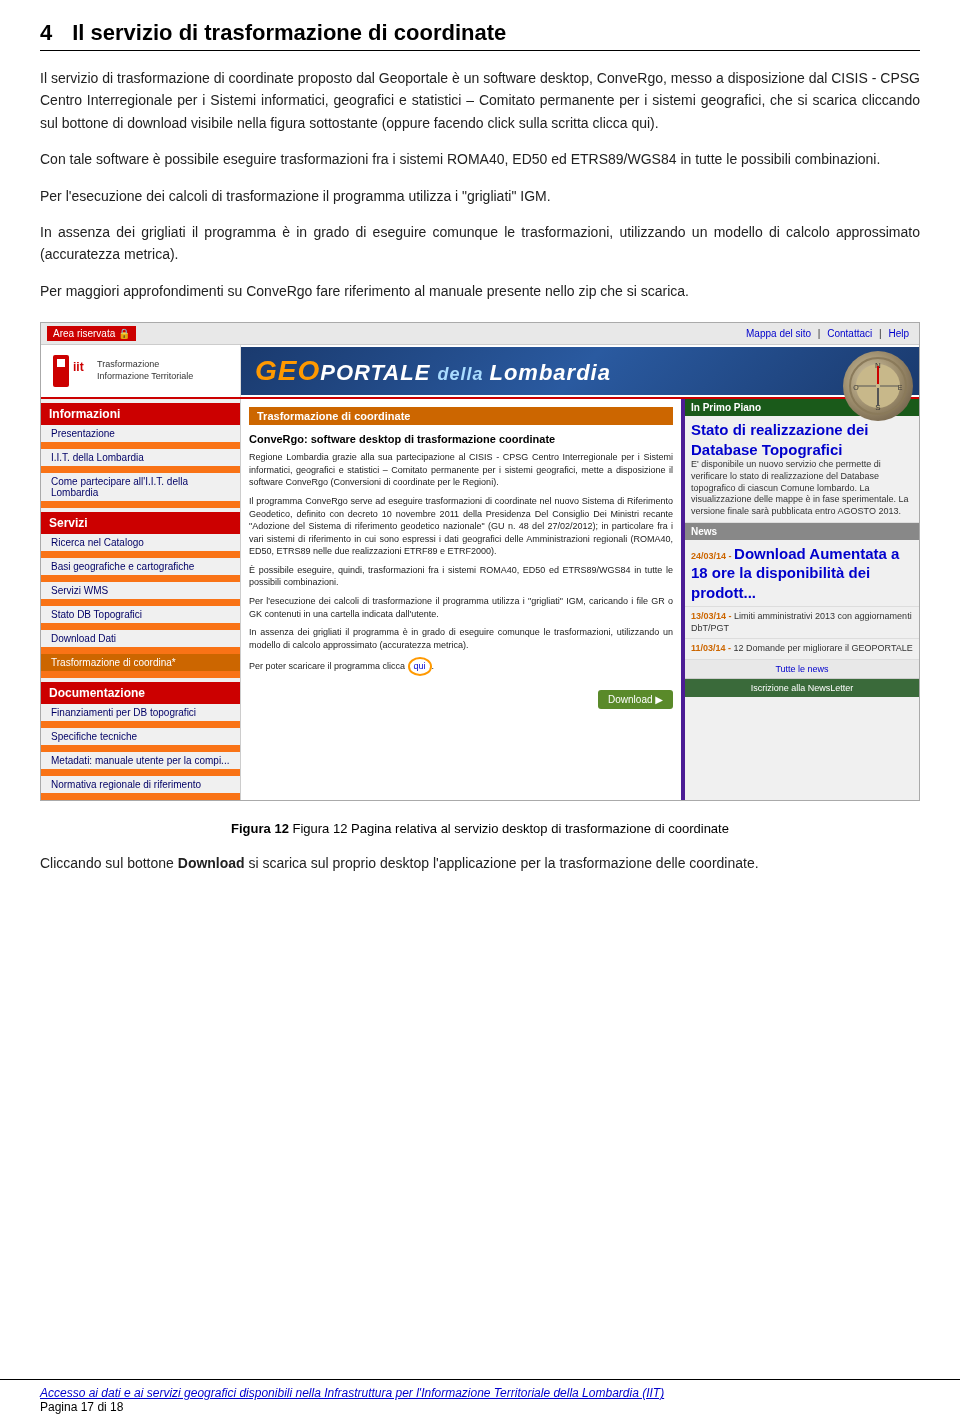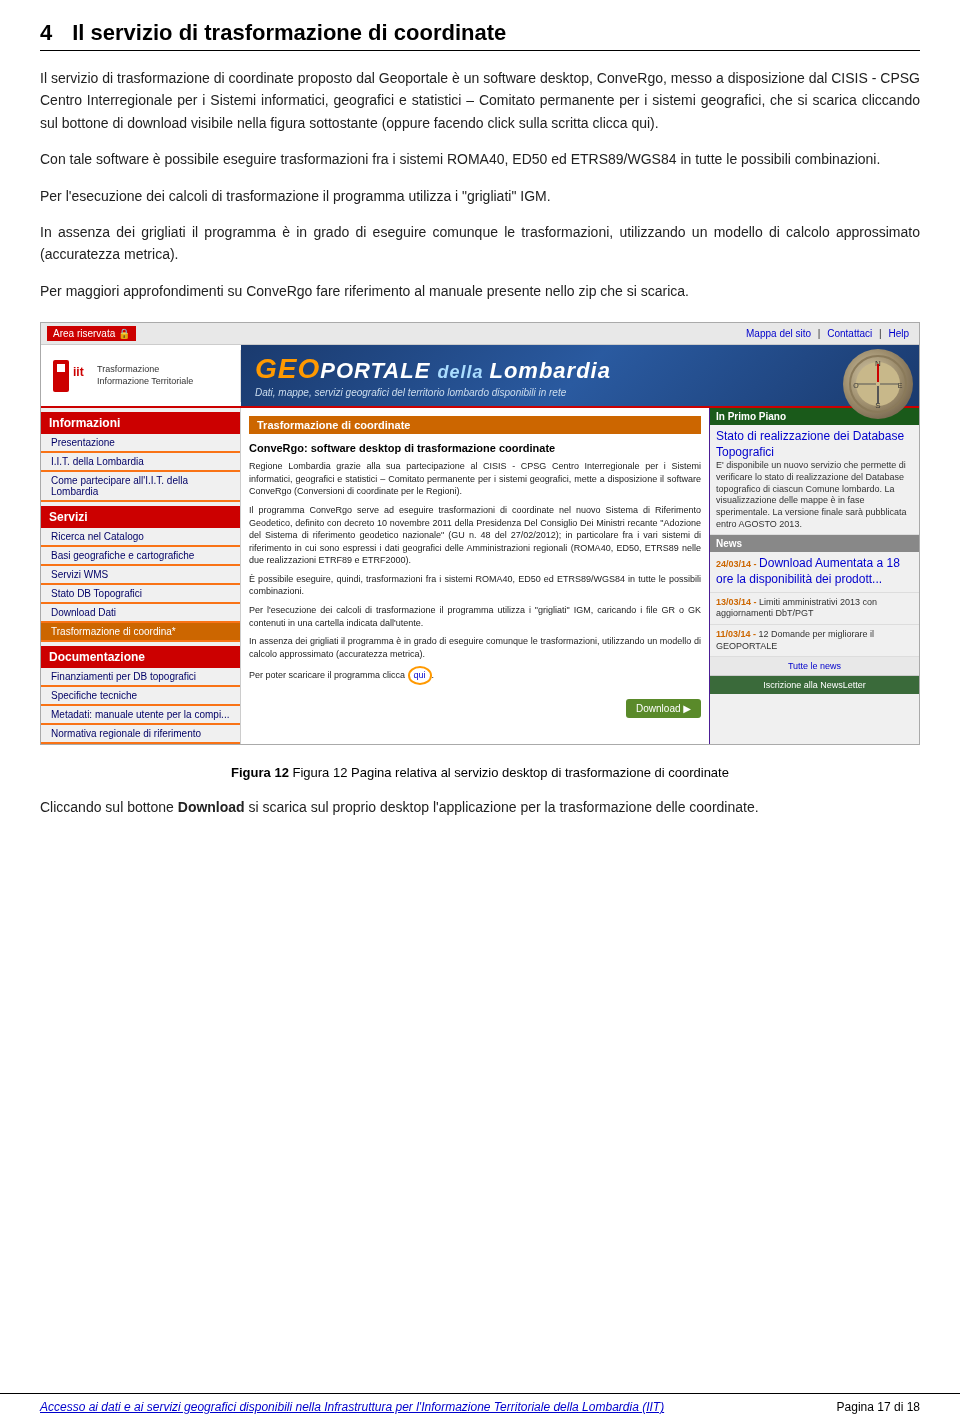--- a/index.html
+++ b/index.html
@@ -157,21 +157,21 @@
       color: #fff;
       padding: 4px 8px;
       font-weight: bold;
       font-size: 12px;
       margin-top: 4px;
     }
     .sidebar-item {
       padding: 3px 10px;
       color: #000066;
       cursor: pointer;
-      border-bottom: 2px solid #f97316;
+      border-bottom: 7px solid #f97316;
       font-size: 10px;
     }
     .sidebar-item.active {
       background: #cc6600;
       color: #fff;
     }
     .sidebar-tooltip {
       background: #ffffe0;
       border: 1px solid #aaa;
       padding: 2px 4px;
@@ -223,43 +223,43 @@
       cursor: pointer;
     }
     .highlight-circle {
       display: inline-block;
       border: 2px solid #f90;
       border-radius: 50%;
       padding: 1px 4px;
     }
     
     .geo-right {
-      width: 210px;
+      width: 238px;
       background: #f0f0f0;
-      border-left: 1px solid #4c1d95;
+      border-left: 4px solid #4c1d95;
       font-size: 9px;
     }
     .right-section-title {
       background: #1a5a1a;
       color: #fff;
       padding: 3px 6px;
       font-size: 10px;
       font-weight: bold;
     }
     .right-item {
       padding: 4px 6px;
       border-bottom: 1px solid #ddd;
       font-size: 9px;
       color: #333;
       line-height: 1.3;
     }
     .right-item-title {
       color: #0000cc;
-      font-weight: normal;
-      font-size: 12px;
+      font-weight: bold;
+      font-size: 15px;
       cursor: pointer;
     }
     .right-news-section {
       background: #888;
       color: #fff;
       padding: 3px 6px;
       font-size: 10px;
       font-weight: bold;
     }
     .right-news-item {
@@ -306,20 +306,21 @@
       position: fixed;
       bottom: 0;
       left: 0;
       right: 0;
       border-top: 1px solid #000;
       display: flex;
       justify-content: space-between;
       padding: 6px 40px;
       font-size: 12px;
       background: #fff;
+      flex-direction: column;
     }
     .footer-left {
       font-style: italic;
       color: #0000cc;
       text-decoration: underline;
     }
     .footer-right {
       font-size: 12px;
     }
     .content-para {
@@ -374,21 +375,20 @@
             <div>Informazione Territoriale</div>
           </div>
         </div>
       </div>
       <div class="geo-title-area">
         <div class="geo-title-main">
           <span style="color:#f90;font-size:28px;font-weight:bold;">GEO</span><span style="color:#fff;font-size:22px;">PORTALE</span>
           <span style="color:#adf;font-size:18px;font-style:italic;"> della </span>
           <span style="color:#fff;font-size:22px;font-weight:bold;">Lombardia</span>
         </div>
-        <div class="geo-title-sub">Dati, mappe, servizi geografici del territorio lombardo disponibili in rete</div>
         <div class="geo-compass">
           <svg width="60" height="60" viewBox="0 0 60 60">
             <circle cx="30" cy="30" r="28" fill="none" stroke="#8a7a5a" stroke-width="2"></circle>
             <circle cx="30" cy="30" r="22" fill="#c8b88a"></circle>
             <text x="30" y="12" text-anchor="middle" font-size="8" fill="#333">N</text>
             <text x="52" y="34" text-anchor="middle" font-size="7" fill="#333">E</text>
             <text x="30" y="54" text-anchor="middle" font-size="8" fill="#333">S</text>
             <text x="8" y="34" text-anchor="middle" font-size="7" fill="#333">O</text>
             <line x1="30" y1="10" x2="30" y2="28" stroke="#c00" stroke-width="2"></line>
             <line x1="30" y1="32" x2="30" y2="50" stroke="#555" stroke-width="2"></line>

